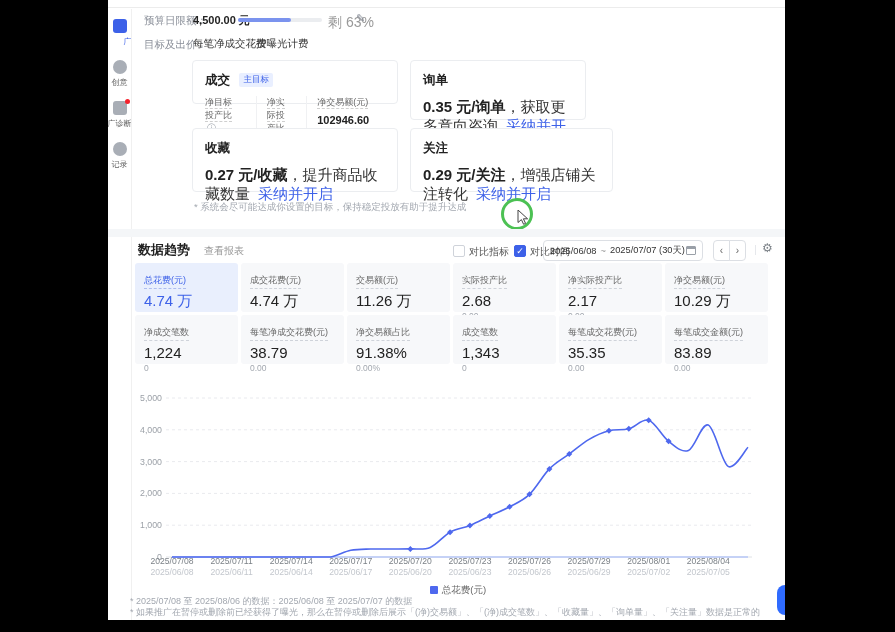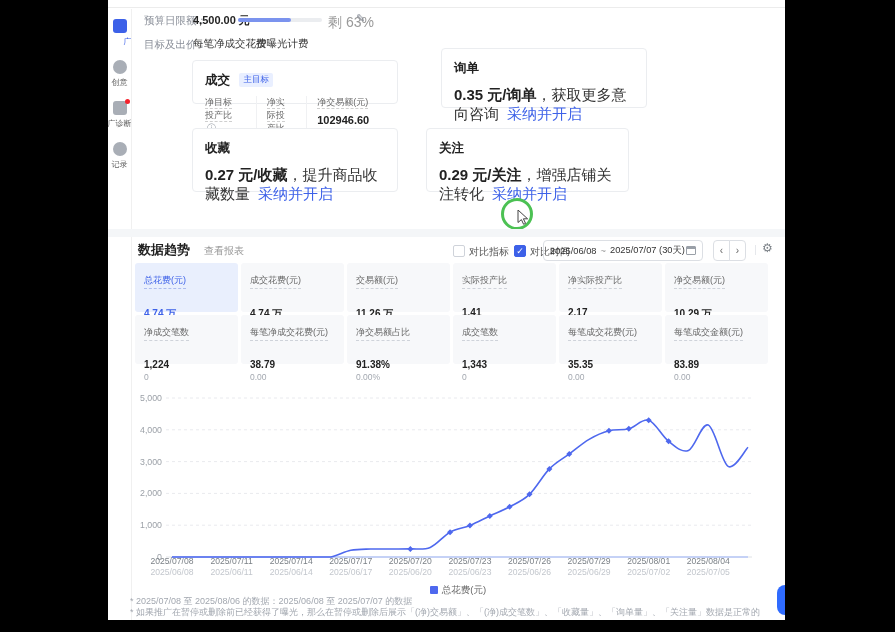--- a/index.html
+++ b/index.html
@@ -31,23 +31,23 @@
   .pbar-fill { height:4px; background:#7b93ee; border-radius:2px; }
   .premain { position:absolute; left:220px; top:14px; font-size:14px; color:#999; }
   .icon-edit { color:#8a8f99; font-size:11px; cursor:pointer; }
   .budget-edit { position:absolute; left:248px; top:12px; }
   .goal-opt { position:absolute; top:37px; font-size:10.5px; color:#333; cursor:pointer; }
   .goal-sep { position:absolute; left:141px; top:37px; font-size:10px; color:#e0e0e0; }
 
   
   .card { position:absolute; border:1px solid #ebedf0; border-radius:4px; background:#fff; padding:9px 12px; }
   .card-deal { left:84px; top:60px; width:206px; height:44px; }
-  .card-inquiry { left:302px; top:48px; width:206px; height:60px;margin-left:31px; }
+  .card-inquiry { left:302px; top:60px; width:176px; height:60px; }
   .card-fav { left:84px; top:128px; width:206px; height:64px; }
-  .card-follow { left:302px; top:128px; width:203px; height:64px;margin-left:16px; }
+  .card-follow { left:302px; top:128px; width:203px; height:64px; }
   .card-title { font-size:12.5px; font-weight:bold; color:#222; display:inline-block; }
   .badge { display:inline-block; margin-left:5px; font-size:8.5px; color:#3d61e8; background:#e9efff; border-radius:2px; padding:1px 4px; vertical-align:2px; }
   .gm-row { display:flex; margin-top:7px; }
   .gm { padding-right:18px; }
   .gm + .gm { border-left:1px solid #f0f1f3; padding-left:10px; }
   .gm-label { font-size:9px; color:#666; }
   .gm-label .u { border-bottom:1px dashed #cfcfcf; padding-bottom:1px; }
   .gm-value { font-size:11px; font-weight:bold; color:#222; margin-top:5px; }
   .info { font-size:9px; color:#9aa0a8; margin-left:2px; cursor:pointer; }
   .gm-value .icon-edit { font-size:10px; margin-left:3px; }
@@ -78,21 +78,21 @@
   .pager .pg:last-child { border-radius:0 4px 4px 0; margin-left:-1px; }
   .hdr-sep { position:absolute; left:646px; top:243px; color:#e4e6ea; font-size:11px; }
   .gear { position:absolute; left:654px; top:241px; font-size:12px; color:#7b8187; cursor:pointer; }
 
   
   .tgrid { position:absolute; left:27px; top:263px; display:grid; grid-template-columns:repeat(6,103px); gap:3px; grid-auto-rows:49px; }
   .tm { background:#f7f8fa; border-radius:3px; padding:6px 9px 0; cursor:pointer; }
   .tm.sel { background:#e9effd; }
   .tm-label { font-size:9px; color:#666; display:inline-block; border-bottom:1px dashed #cfd3da; padding-bottom:1px; white-space:nowrap; }
   .tm.sel .tm-label { color:#3d61e8; border-bottom-color:#aebdf0; }
-  .tm-value { font-size:10px; font-weight:bold; color:#222; margin-top:18px; }
+  .tm-value { font-size:15px; font-weight:normal; color:#222; margin-top:3px; }
   .tm.sel .tm-value { color:#3d61e8; }
   .tm-sub { font-size:8.5px; color:#a3a8b0; margin-top:2px; }
   .tm.sel .tm-sub { color:#9db4f7; }
 
   .chartbox { position:absolute; left:30px; top:386px; width:640px; height:200px; }
   .legend { position:absolute; left:30px; top:584px; width:640px; text-align:center; font-size:9.5px; color:#666; }
   .legend .sq { display:inline-block; width:8px; height:8px; background:#4e68ee; border-radius:1px; margin-right:4px; vertical-align:-1px; }
   .cnote { position:absolute; left:22px; font-size:9px; color:#a3a8b0; white-space:nowrap; }
   .cnote1 { top:595px; }
   .cnote2 { top:606px; }
@@ -173,20 +173,21 @@
       </div>
     </div>
 
     <div class="card card-follow">
       <span class="card-title">关注</span>
       <div class="card-body">
         <span class="price">0.29 元/关注</span><span>，增强店铺关注转化</span><span class="adopt-link">采纳并开启</span>
       </div>
     </div>
 
+    <div class="goal-note">* 系统会尽可能达成你设置的目标，保持稳定投放有助于提升达成</div>
 
     <div class="ring">
       <svg width="12" height="15" viewBox="0 0 12 15">
         <path d="M1,0 L1,12.5 L4.4,9.6 L6.6,14.3 L8.6,13.4 L6.4,8.8 L10.6,8.8 Z" fill="#fff" stroke="#444" stroke-width="1"></path>
       </svg>
     </div>
 
     <div class="divider-band"></div>
 
     <span class="trend-title">数据趋势</span>
@@ -207,21 +208,21 @@
       <span class="pg">‹</span>
       <span class="pg">›</span>
     </div>
     <span class="hdr-sep">|</span>
     <span class="gear">⚙</span>
 
     <div class="tgrid">
         <div class="tm sel"><div class="tm-label">总花费(元)</div><div class="tm-value">4.74 万</div><div class="tm-sub">0.00</div></div>
         <div class="tm"><div class="tm-label">成交花费(元)</div><div class="tm-value">4.74 万</div><div class="tm-sub">0.00</div></div>
         <div class="tm"><div class="tm-label">交易额(元)</div><div class="tm-value">11.26 万</div><div class="tm-sub">0.00</div></div>
-        <div class="tm"><div class="tm-label">实际投产比</div><div class="tm-value">1.41</div><div class="tm-sub">0.00</div></div>
+        <div class="tm"><div class="tm-label">实际投产比</div><div class="tm-value">2.68</div><div class="tm-sub">0.00</div></div>
         <div class="tm"><div class="tm-label">净实际投产比</div><div class="tm-value">2.17</div><div class="tm-sub">0.00</div></div>
         <div class="tm"><div class="tm-label">净交易额(元)</div><div class="tm-value">10.29 万</div><div class="tm-sub">0.00</div></div>
         <div class="tm"><div class="tm-label">净成交笔数</div><div class="tm-value">1,224</div><div class="tm-sub">0</div></div>
         <div class="tm"><div class="tm-label">每笔净成交花费(元)</div><div class="tm-value">38.79</div><div class="tm-sub">0.00</div></div>
         <div class="tm"><div class="tm-label">净交易额占比</div><div class="tm-value">91.38%</div><div class="tm-sub">0.00%</div></div>
         <div class="tm"><div class="tm-label">成交笔数</div><div class="tm-value">1,343</div><div class="tm-sub">0</div></div>
         <div class="tm"><div class="tm-label">每笔成交花费(元)</div><div class="tm-value">35.35</div><div class="tm-sub">0.00</div></div>
         <div class="tm"><div class="tm-label">每笔成交金额(元)</div><div class="tm-value">83.89</div><div class="tm-sub">0.00</div></div>
       </div>
 

